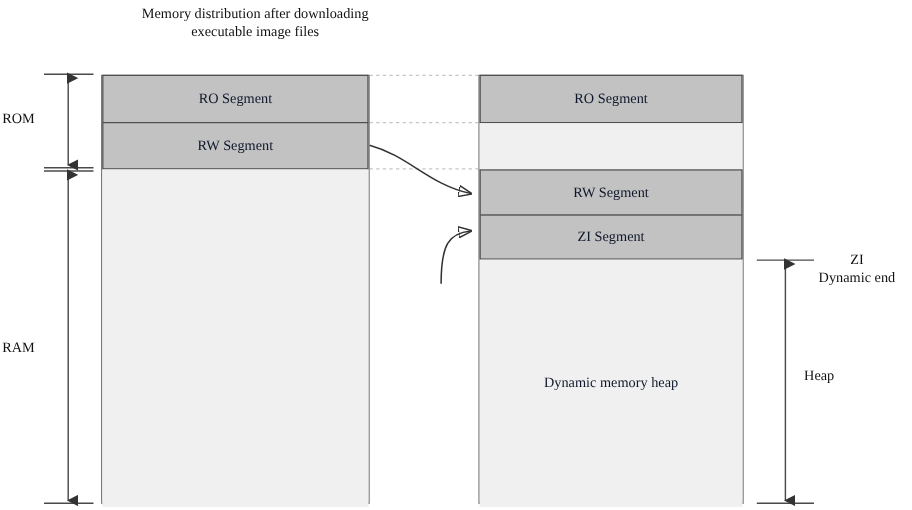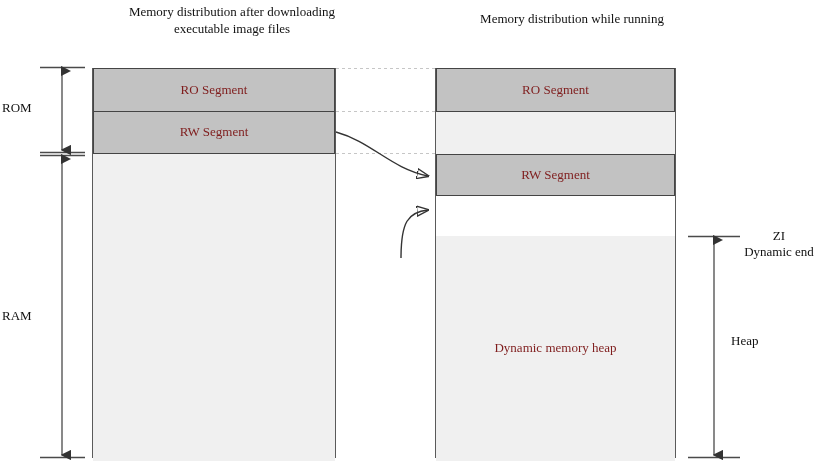--- a/index.html
+++ b/index.html
@@ -27,21 +27,21 @@
   .memblock{
     position:absolute;
     box-sizing:border-box;
     border:1.5px solid #5a5a5a;
   }
   .seg{
     position:absolute;
     box-sizing:border-box;
     display:flex;align-items:center;justify-content:center;
     font-size:13px;
-    color:#7f1d1d;
+    color:#0f172a;
     border:1.5px solid #444;
     left:0;right:0;
   }
   .seg.gray{background:#c2c2c2;}
   .seg.nofill{background:#f0f0f0;}
 
   .sidelabel{
     position:absolute;
     font-size:13px;
     color:#111;
@@ -94,21 +94,20 @@
       <line x1="714" y1="240" x2="714" y2="455" marker-start="url(#arrUp)" marker-end="url(#arrDown)"></line>
     </g>
 
     <path d="M336,132 C372,142 390,168 428,176" stroke="#333" stroke-width="1.4" fill="none" marker-end="url(#arrRight)"></path>
 
     <path d="M401,258 C401,222 408,212 428,210" stroke="#333" stroke-width="1.4" fill="none" marker-end="url(#arrRight)"></path>
   </svg>
 
   <div class="title" id="title-left">Memory distribution after downloading executable image files</div>
 
-  <div class="title" id="title-right">Memory distribution while running</div>
 
   <div class="memblock" style="left:92px;top:68px;width:244px;height:390px;">
     <div class="seg gray" style="top:-1.5px;height:44px;">
       <span>RO Segment</span>
     </div>
     <div class="seg gray" style="top:41.5px;height:43px;">
       <span>RW Segment</span>
     </div>
     <div class="seg nofill" style="top:84.5px;height:307px;border:none;">
       <span></span>
@@ -118,20 +117,23 @@
   <div class="memblock" style="left:435px;top:68px;width:241px;height:390px;">
     <div class="seg gray" style="top:-1.5px;height:44px;">
       <span>RO Segment</span>
     </div>
     <div class="seg nofill" style="top:42.5px;height:42px;border:none;">
       <span></span>
     </div>
     <div class="seg gray" style="top:84.5px;height:42px;">
       <span>RW Segment</span>
     </div>
+    <div class="seg gray" style="top:125.5px;height:41px;">
+      <span>ZI Segment</span>
+    </div>
     <div class="seg nofill" style="top:166.5px;height:225px;border:none;justify-content:center;">
       <span>Dynamic memory heap</span>
     </div>
   </div>
 
   <div class="sidelabel" style="left:2px;top:100px;width:50px;">ROM</div>
 
   <div class="sidelabel" style="left:2px;top:308px;width:50px;">RAM</div>
 
   <div class="sidelabel" style="left:729px;top:228px;width:100px;text-align:center;">ZI

